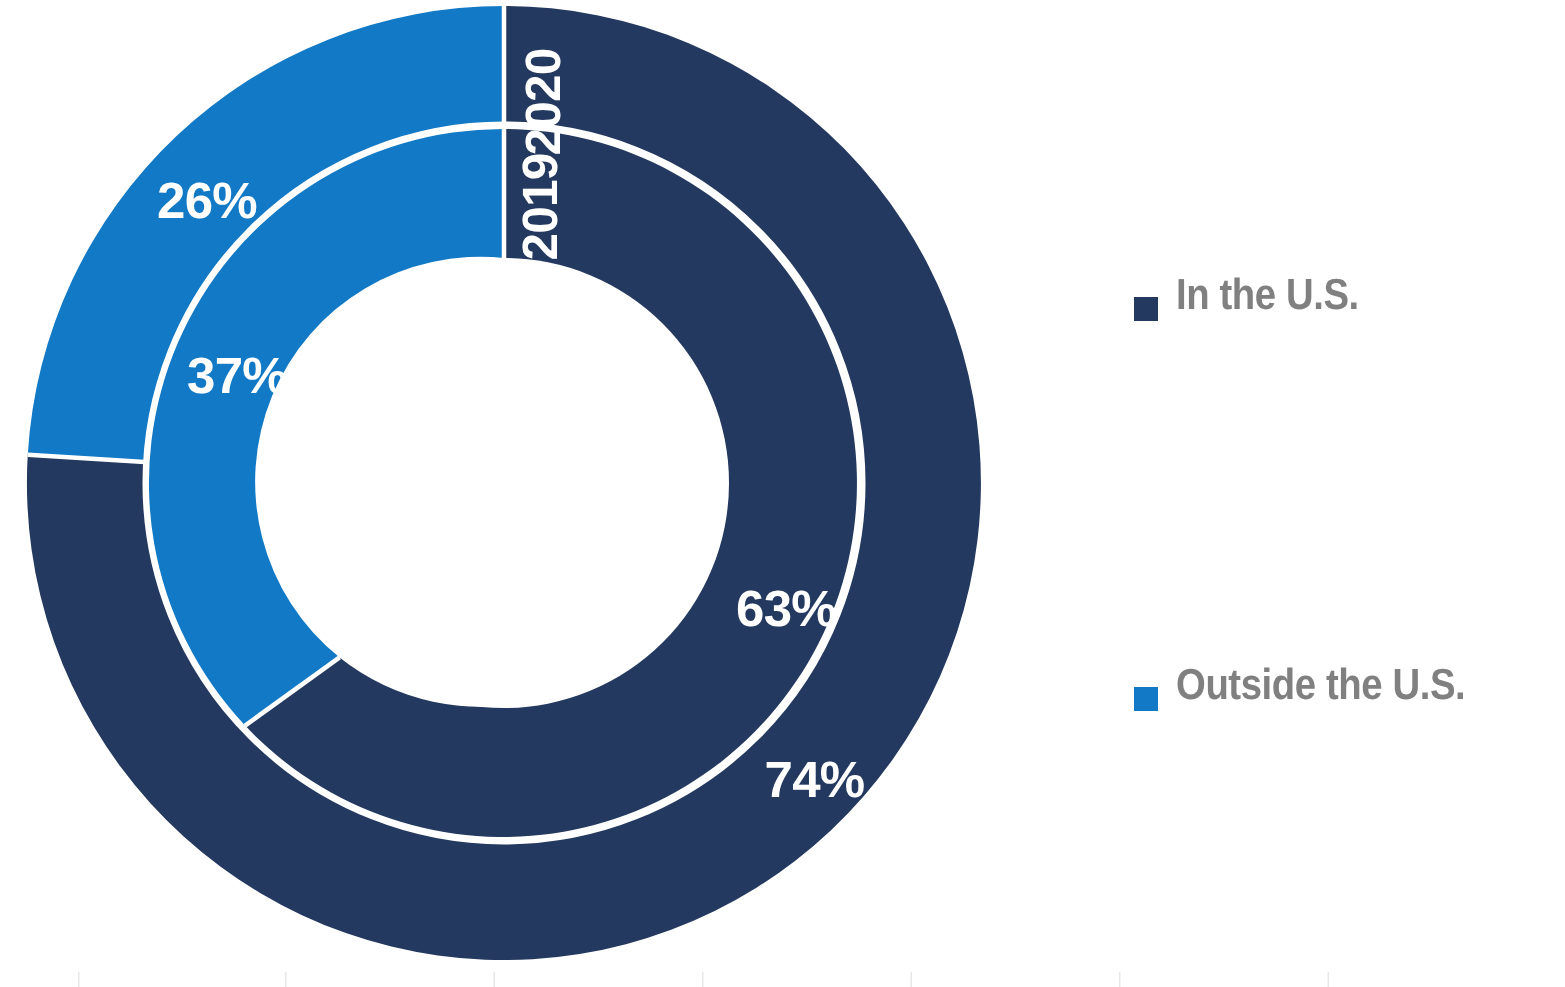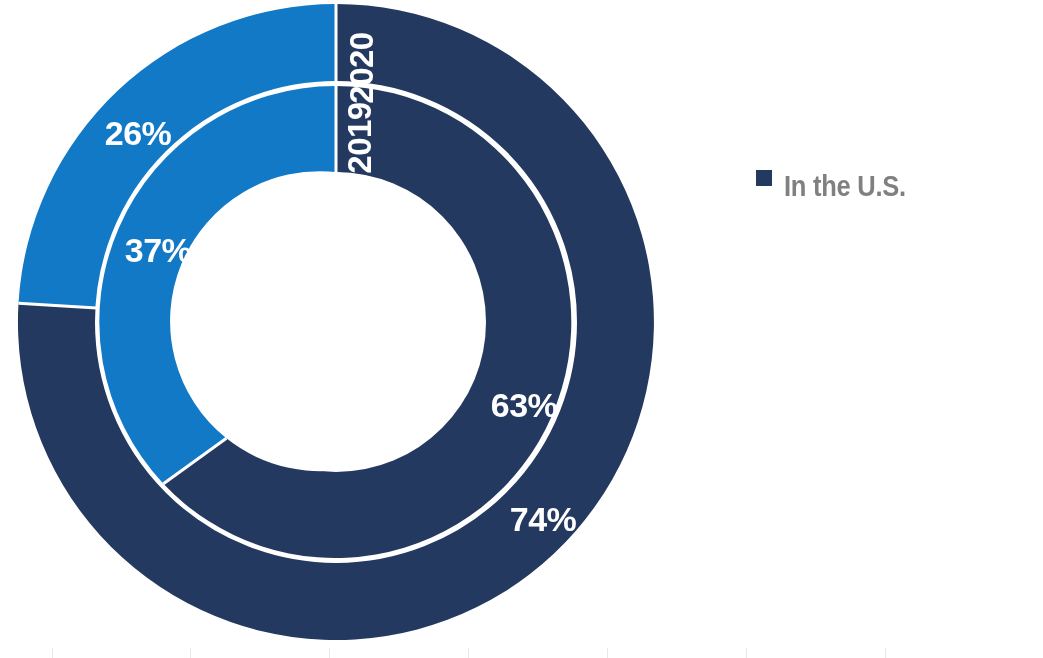--- a/index.html
+++ b/index.html
@@ -45,21 +45,21 @@
     letter-spacing: -0.5px;
   }
   #legend {
     position: absolute;
     left: 756px;
     top: 170px;
     width: 285px;
   }
   .legend-item {
     display: flex;
-    align-items: flex-start;
+    align-items: flex-end;
     height: 44px;
   }
   .legend-item.item-0 { margin-top: 0px; }
   .legend-item.item-1 { margin-top: 216px; }
   .legend-swatch {
     width: 16px;
     height: 16px;
     flex: 0 0 16px;
     margin-right: 12px;
   }
@@ -147,20 +147,24 @@
 
       <text class="slice-label" x="543" y="531" text-anchor="middle">74%</text>
     </svg>
   </div>
 
   <div id="legend">
     <div class="legend-item item-0">
       <span class="legend-swatch" style="background:#24395f"></span>
       <span class="legend-text">In the U.S.</span>
     </div>
+    <div class="legend-item item-1">
+      <span class="legend-swatch" style="background:#1179c5"></span>
+      <span class="legend-text">Outside the U.S.</span>
+    </div>
   </div>
 
   <div id="bottom-ticks">
     <div class="tick" style="left:52px"></div>
     <div class="tick" style="left:190px"></div>
     <div class="tick" style="left:329px"></div>
     <div class="tick" style="left:468px"></div>
     <div class="tick" style="left:607px"></div>
     <div class="tick" style="left:746px"></div>
     <div class="tick" style="left:885px"></div>

